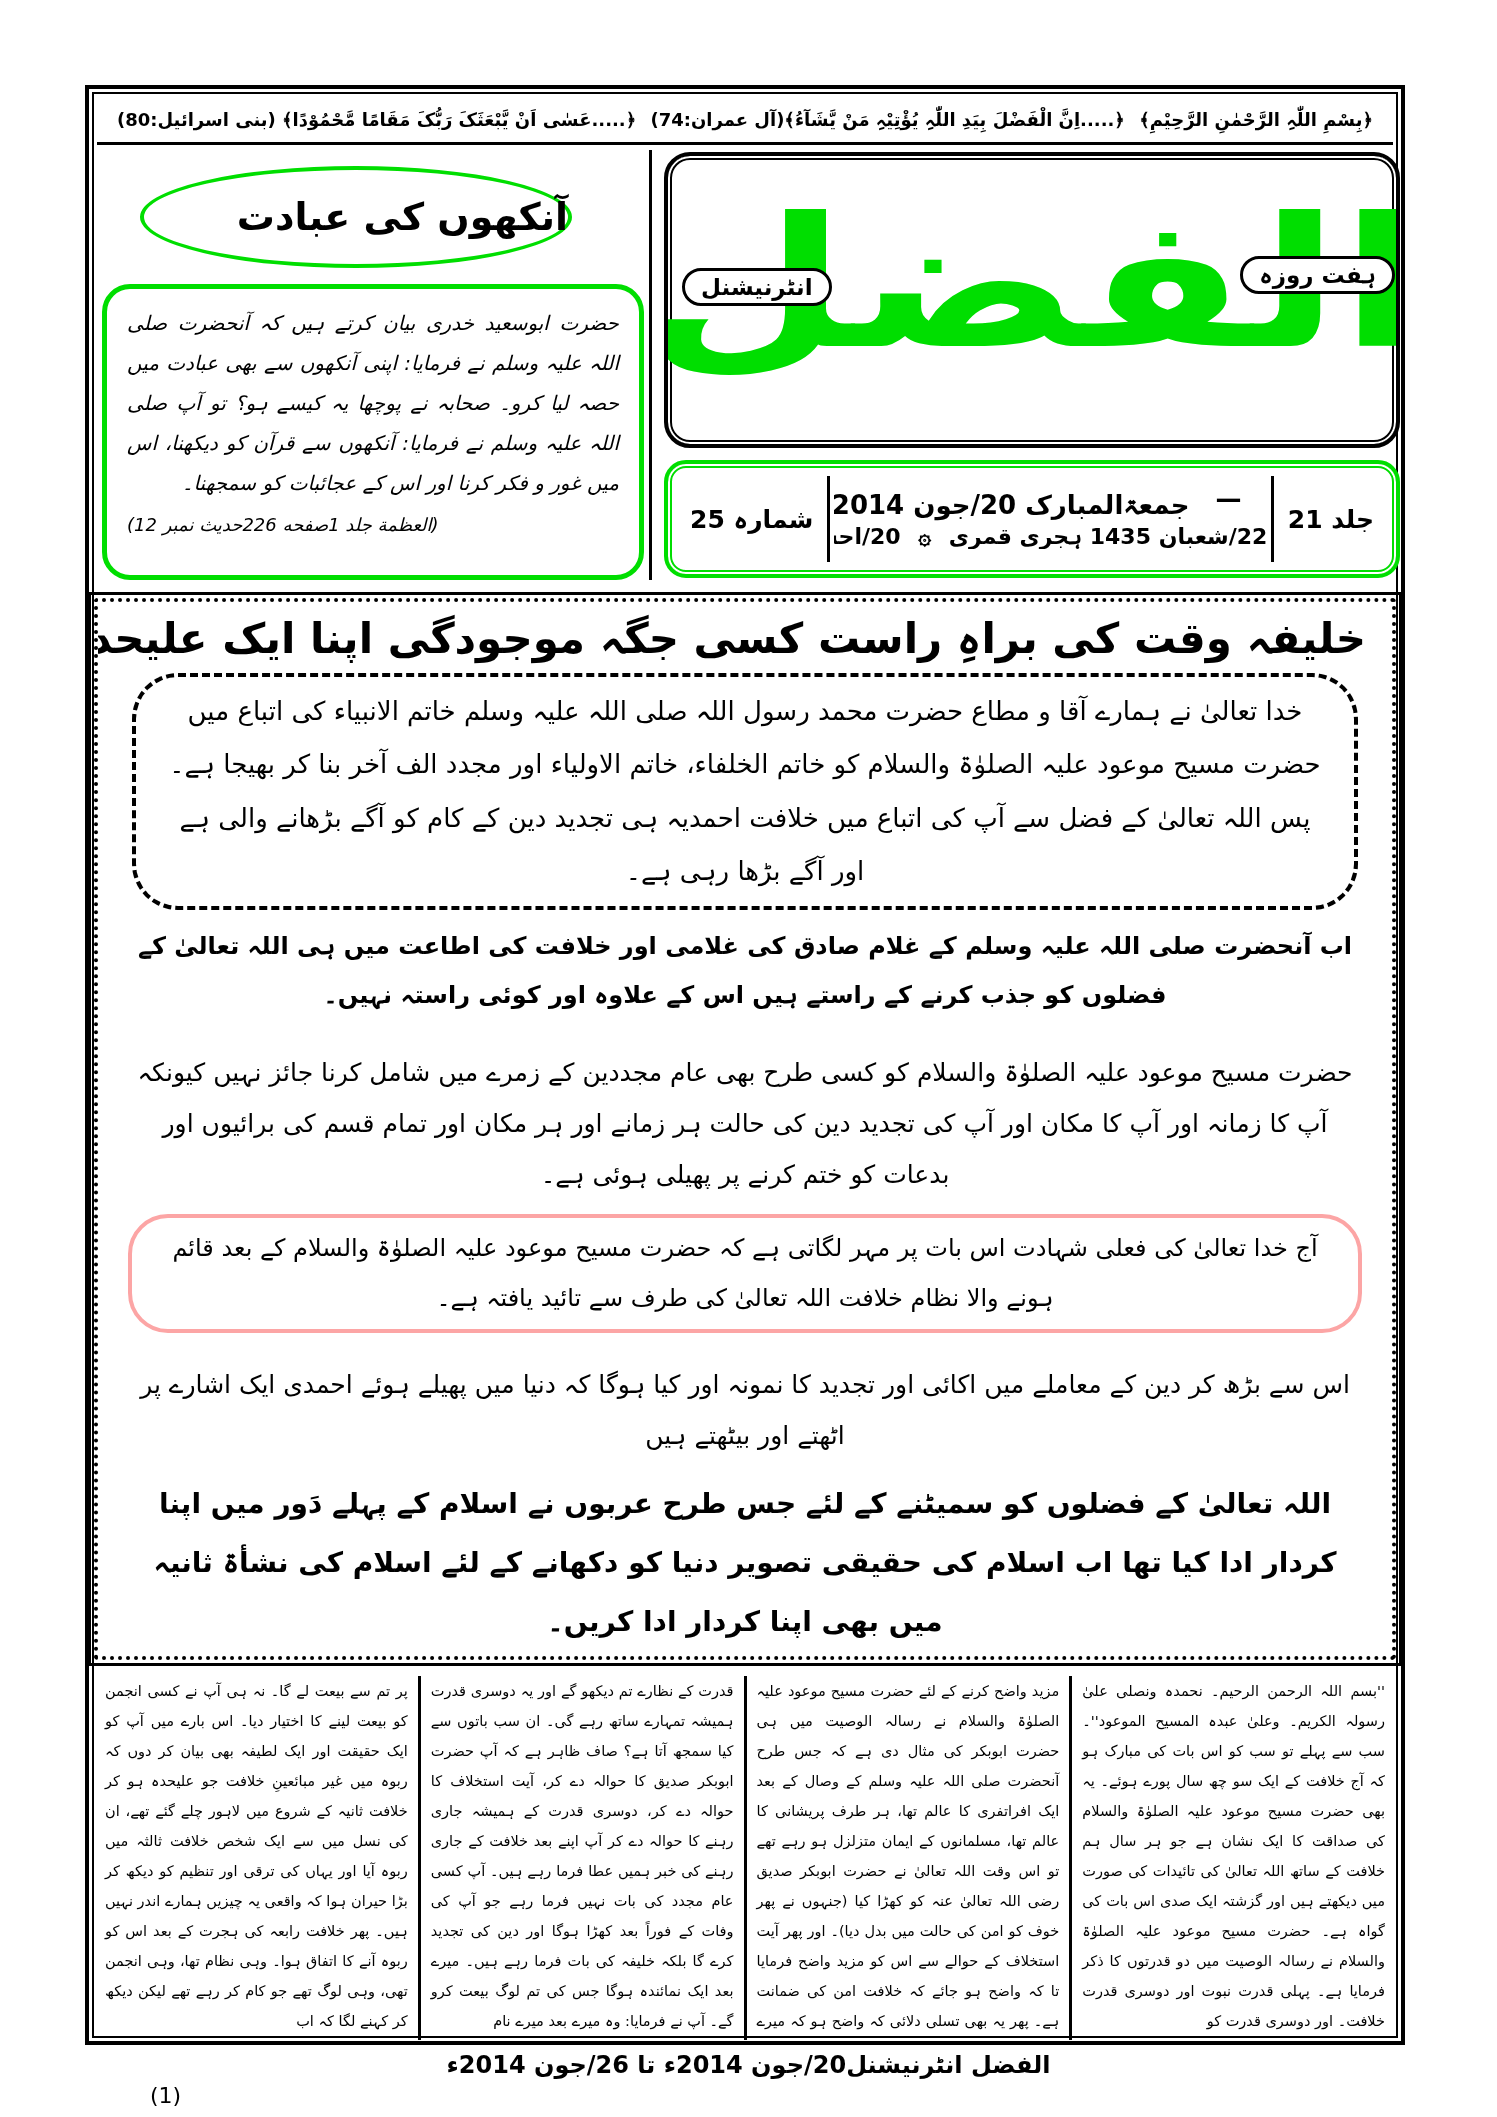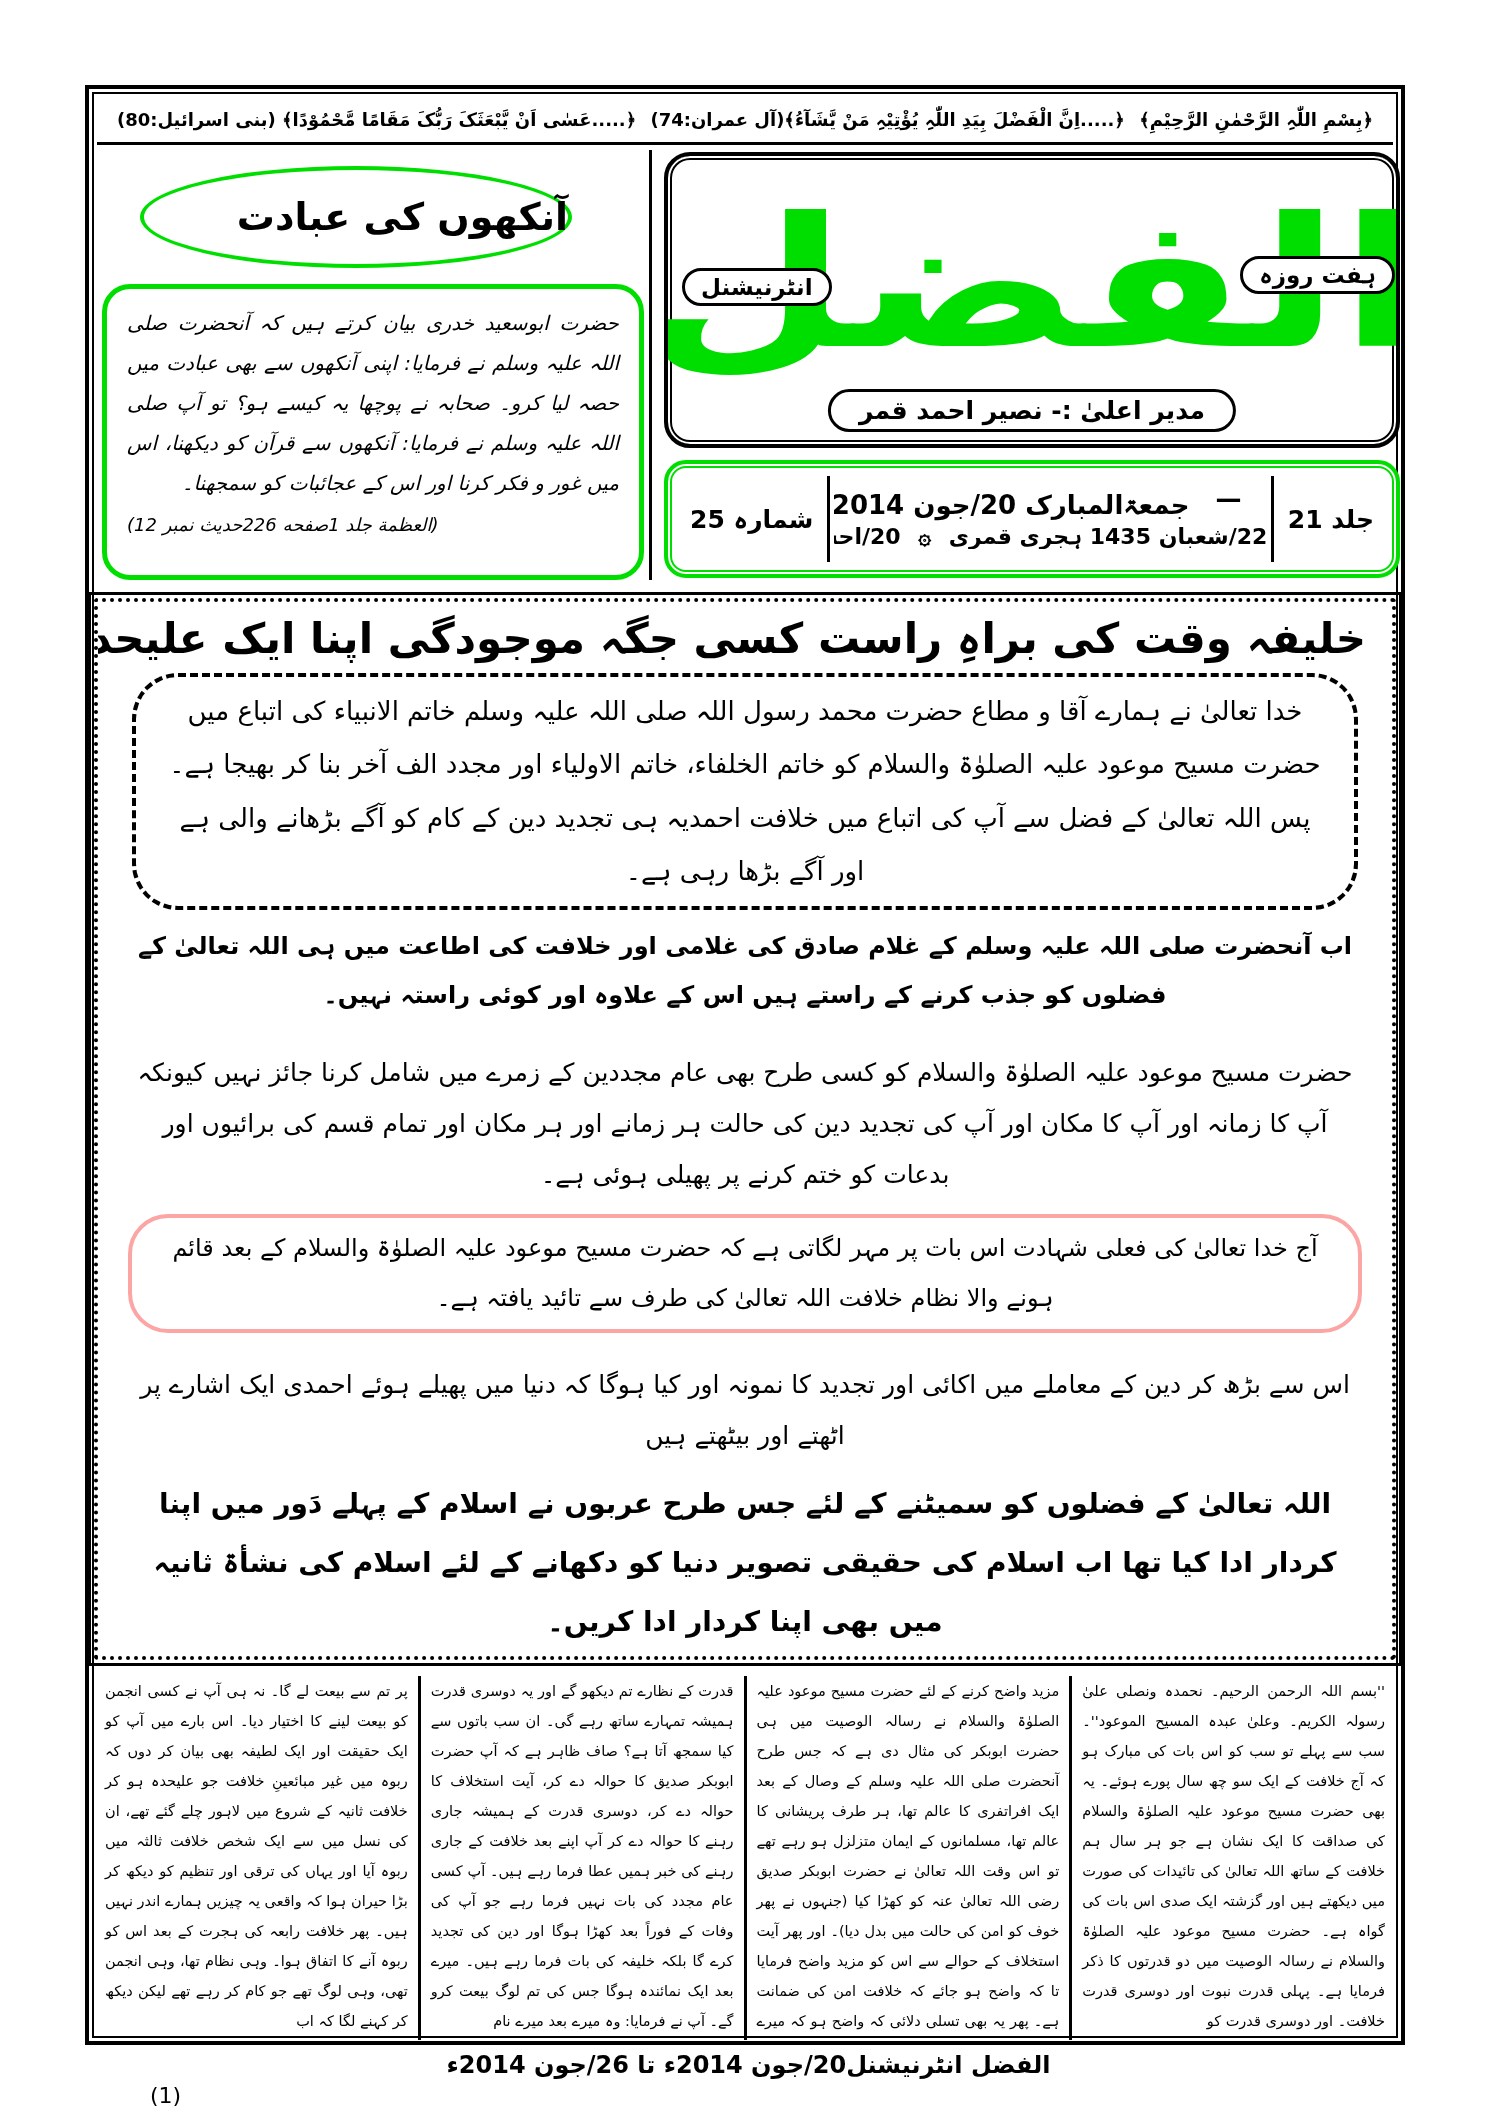--- a/index.html
+++ b/index.html
@@ -101,21 +101,20 @@
     <span>حضرت ابوسعید خدری بیان کرتے ہیں کہ آنحضرت صلی اللہ علیہ وسلم نے فرمایا: اپنی آنکھوں سے بھی عبادت میں حصہ لیا کرو۔ صحابہ نے پوچھا یہ کیسے ہو؟ تو آپ صلی اللہ علیہ وسلم نے فرمایا: آنکھوں سے قرآن کو دیکھنا، اس میں غور و فکر کرنا اور اس کے عجائبات کو سمجھنا۔</span>
     <span class="ref">(العظمة جلد 1صفحه 226حدیث نمبر 12)</span>
   </div>
 
   <div class="abs vdiv"></div>
 
   <div class="abs masthead">
     <div class="logo">الفضل</div>
     <div class="pill weekly">ہفت روزہ</div>
     <div class="pill intl">انٹرنیشنل</div>
-    <div class="pill editor">مدیر اعلیٰ :- نصیر احمد قمر</div>
   </div>
 
   <div class="abs dateline">
     <div class="vol">جلد 21</div>
     <div class="dl-divider"></div>
     <div class="dates">
       <div class="d1">جمعۃالمبارک 20/جون 2014ء</div>
       <div class="d2">
         <span>22/شعبان 1435 ہجری قمری</span>
         <span class="flower">۞</span>

